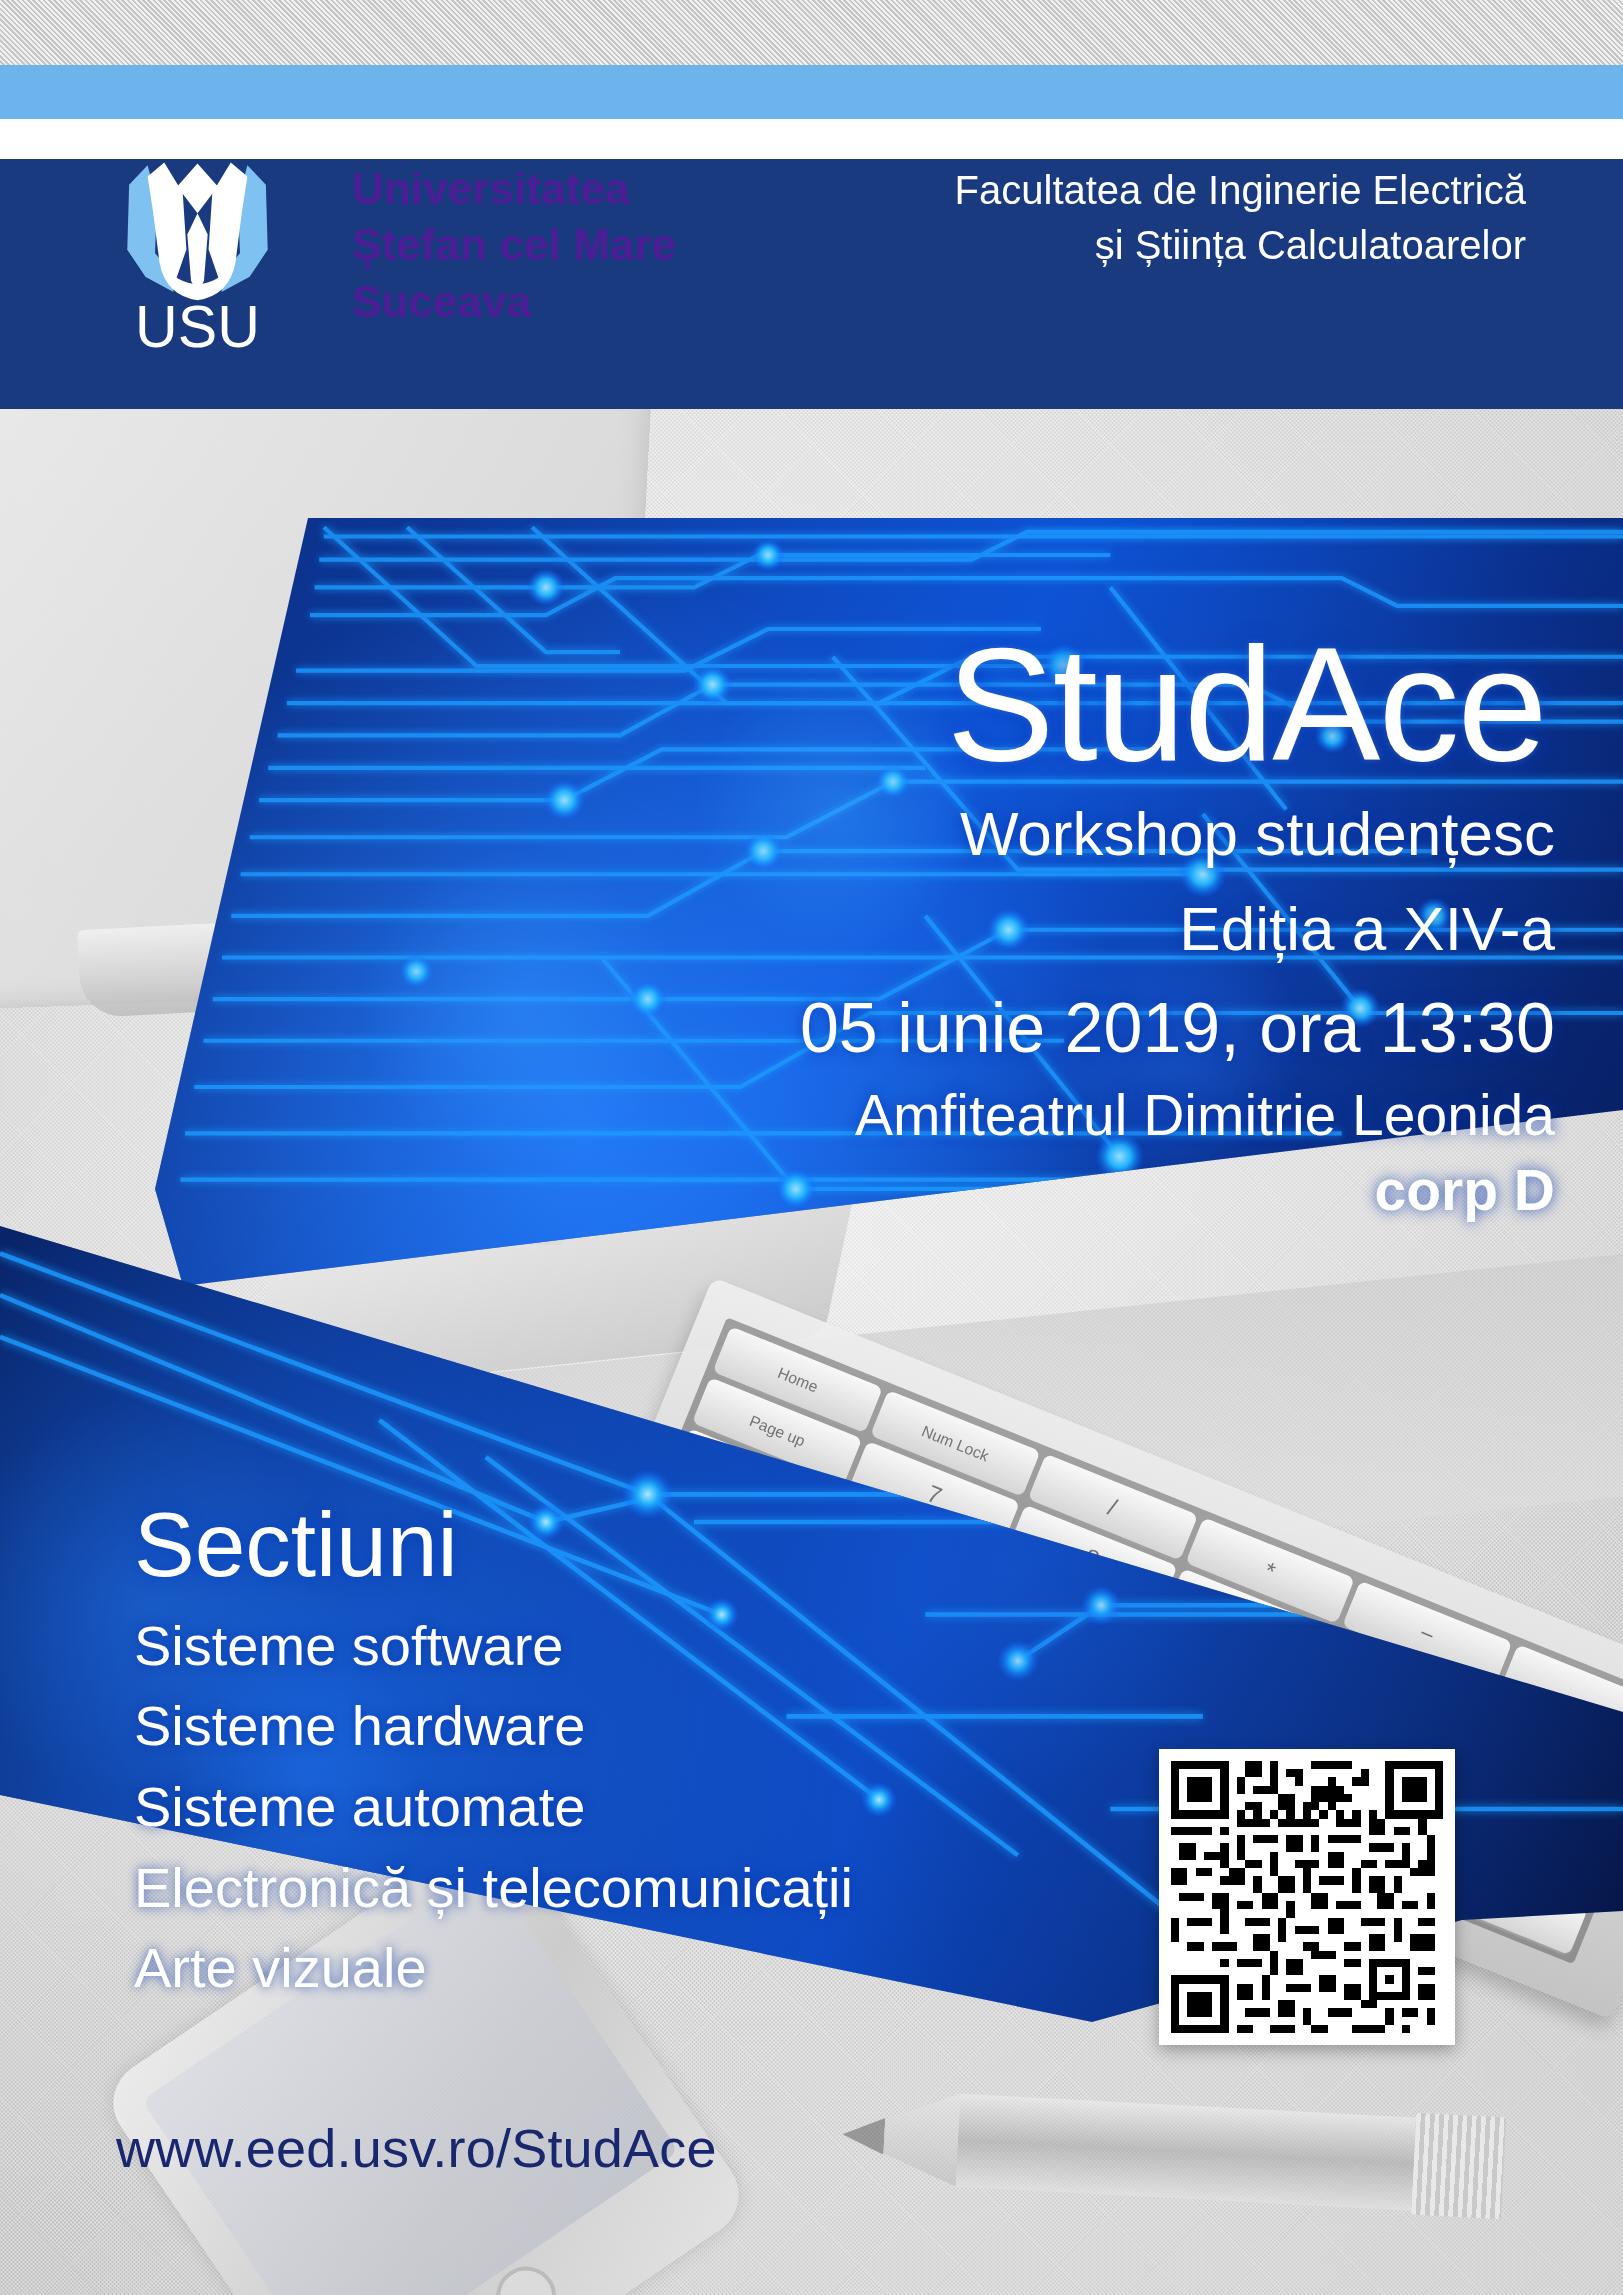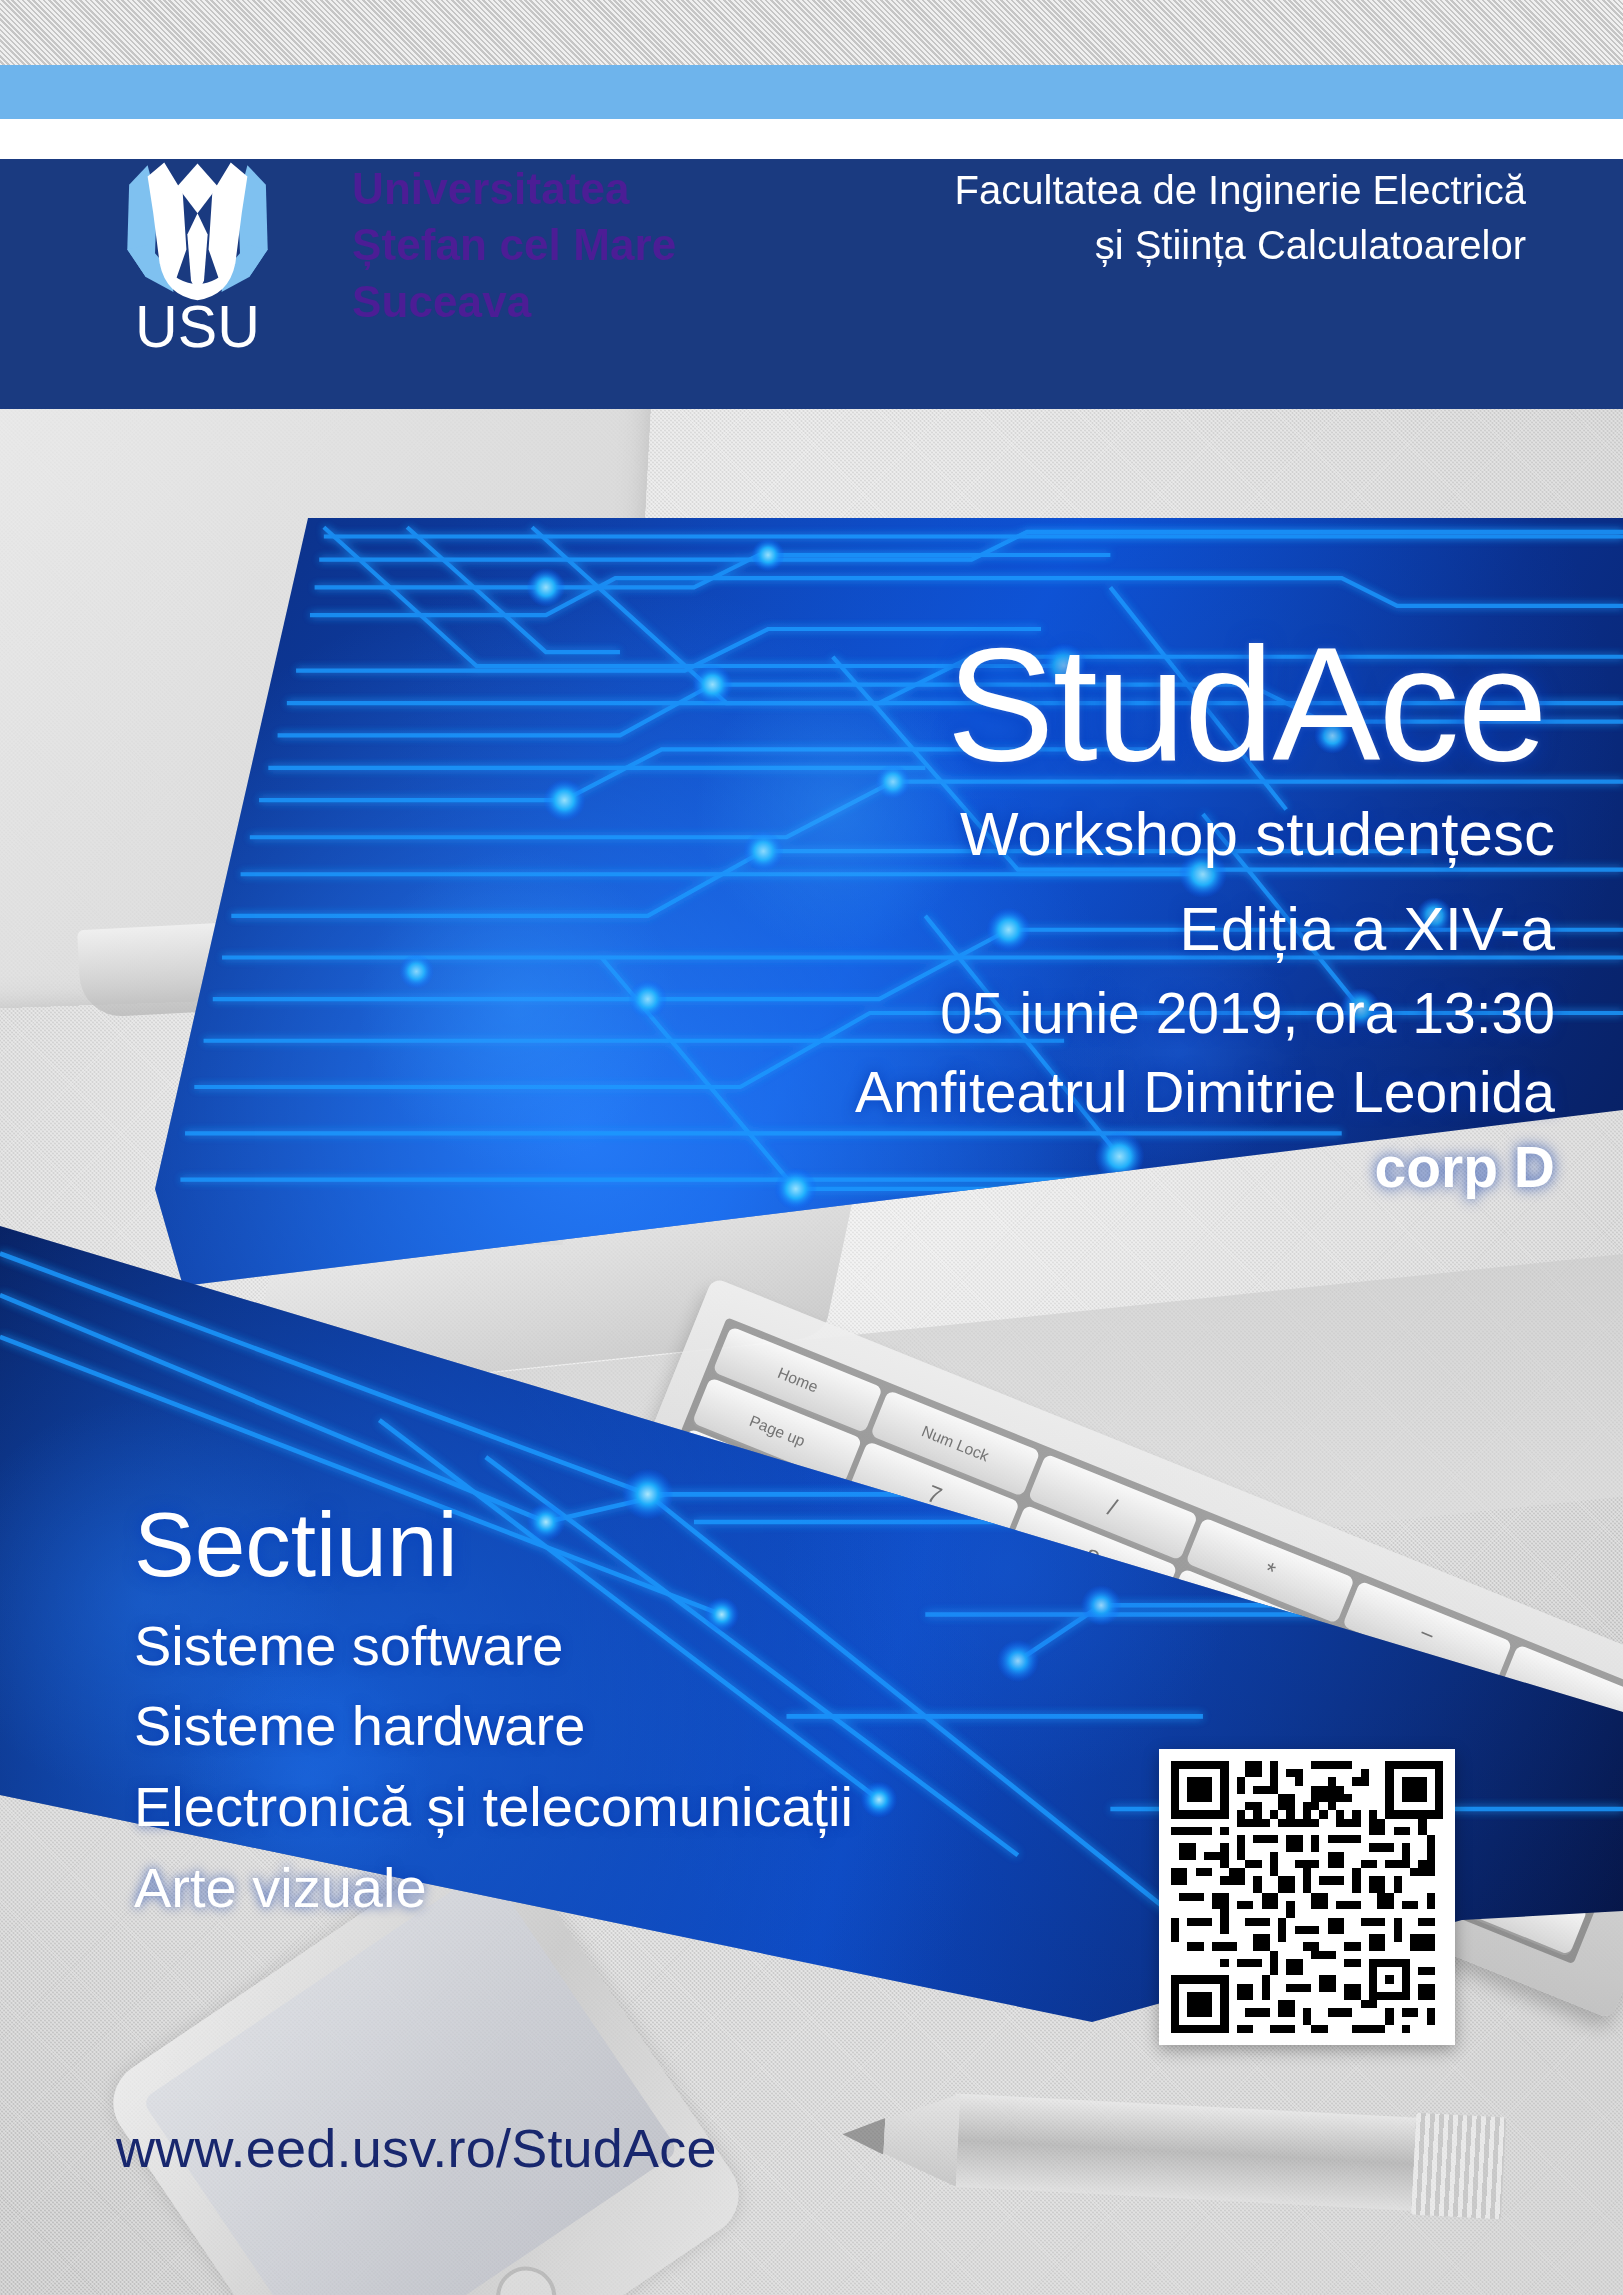--- a/index.html
+++ b/index.html
@@ -256,21 +256,21 @@
     line-height:1.28;
     font-weight:400;
     margin-top:13px;
     text-shadow:0 0 14px rgba(0,50,170,.8);
   }
   .editia{
     font-size:62px; line-height:1.2; margin-top:19px;
     text-shadow:0 0 14px rgba(0,50,170,.8);
   }
   .date-line{
-    font-size:57px; line-height:1.2; margin-top:12px;
+    font-size:70px; line-height:1.2; margin-top:19px;
     text-shadow:0 0 14px rgba(0,50,170,.8);
   }
   .venue-line{
     font-size:57px; line-height:1.2; margin-top:11px;
     text-shadow:0 0 14px rgba(0,50,170,.8);
   }
   .corp-line{
     font-size:57px; line-height:1.2; margin-top:6.5px;
     text-shadow:0 0 14px rgba(0,50,170,.8);
     font-weight:bold;
@@ -541,20 +541,21 @@
     <div class="date-line">05 iunie 2019, ora 13:30</div>
     <div class="venue-line">Amfiteatrul Dimitrie Leonida</div>
     <div class="corp-line">corp D</div>
   </div>
 
   <div class="sections">
     <h2>Sectiuni</h2>
     <ul>
       <li>Sisteme software</li>
       <li>Sisteme hardware</li>
+      <li>Sisteme automate</li>
       <li>Electronică și telecomunicații</li>
       <li>Arte vizuale</li>
     </ul>
   </div>
 
   <div class="qr">
     <svg viewBox="0 0 33 33" shape-rendering="crispEdges" xmlns="http://www.w3.org/2000/svg" aria-label="qr-code">
       <rect width="33" height="33" fill="#fff"></rect>
       <g fill="#000">
 

